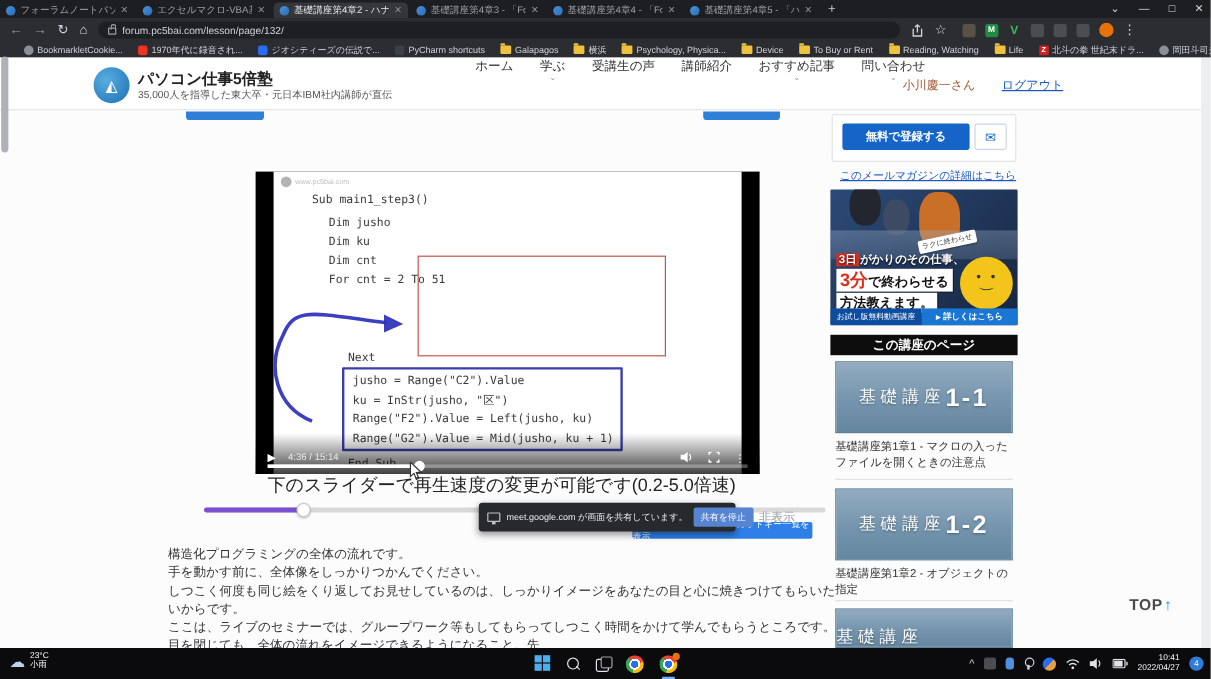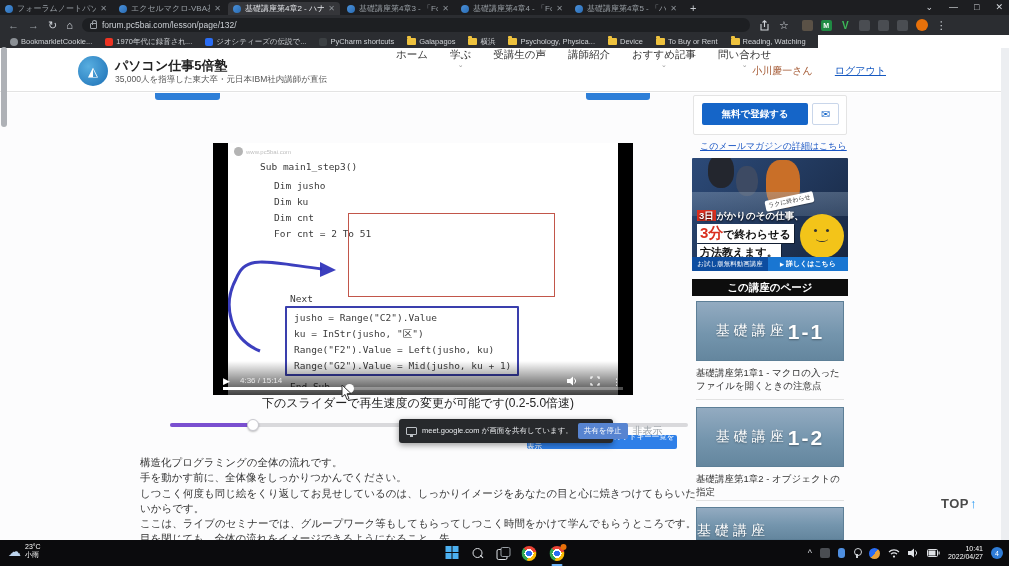--- a/index.html
+++ b/index.html
@@ -21,21 +21,21 @@
 .urlbar{height:14px;flex:0 0 668px;background:#1d1f22;border-radius:7px;display:flex;align-items:center;padding:0 8px;gap:5px}
 .urlbar .lock{width:7px;height:6px;border:1px solid #9aa0a6;border-radius:1px;position:relative;margin-top:2px}
 .urlbar .lock::before{content:'';position:absolute;left:1px;top:-4px;width:3px;height:4px;border:1px solid #9aa0a6;border-bottom:none;border-radius:3px 3px 0 0}
 .urlbar .url{color:#cdd1d6;font-size:8.5px}
 .exticons{display:flex;align-items:center;gap:8px;margin-left:4px}
 .sq{width:11px;height:11px;border-radius:2px;display:flex;align-items:center;justify-content:center;font-size:7px;font-weight:bold;color:#ddd;background:#4a4d52}
 .sq.m{background:#1f8a43;color:#fff}
 .sq.v{background:transparent;color:#3dba58;font-size:10px}
 .sq.img{background:#5a5146}
 .avatar{width:12px;height:12px;border-radius:50%;background:#e8710a}
-.bmbar{position:absolute;left:0;top:35px;width:818px;height:13px;background:#2b2d31;display:flex;align-items:center;padding:0 10px;gap:13px;font-size:7.5px;color:#cfd2d6;white-space:nowrap;overflow:hidden}
+.bmbar{position:absolute;left:0;top:35px;width:1009px;height:13px;background:#2b2d31;display:flex;align-items:center;padding:0 20px;gap:13px;font-size:7.5px;color:#cfd2d6;white-space:nowrap;overflow:hidden}
 .bm{display:flex;align-items:center;gap:3px}
 .bmi{width:8px;height:8px;border-radius:50%;background:#8b9095;flex:0 0 auto}
 .bmi.yt{border-radius:2px;background:#e32;position:relative}
 .bmi.ht{border-radius:2px;background:#2a6df5}
 .bmi.ap{border-radius:2px;background:#3c4043}
 .bmi.z{border-radius:1px;background:#c22;display:flex;align-items:center;justify-content:center;color:#fff;font-size:6px;font-weight:bold}
 .fold{width:9px;height:7px;background:#eec23e;border-radius:1px;position:relative;flex:0 0 auto}
 .fold::before{content:'';position:absolute;top:-2px;left:0;width:4px;height:2px;background:#eec23e;border-radius:1px 1px 0 0}
 
 
@@ -65,21 +65,21 @@
 .bluebox{position:absolute;left:57px;top:163px;width:234px;height:70px;border:2px solid #3a3fad;border-radius:1px}
 .vbar{position:absolute;left:0;bottom:0;width:100%;height:34px;background:linear-gradient(transparent,rgba(0,0,0,.75))}
 .vplay{position:absolute;left:10px;bottom:9px;color:#fff;font-size:9px}
 .vtime{position:absolute;left:27px;bottom:10px;color:#e8e8e8;font-size:8px}
 .vicon{position:absolute;bottom:9px}
 .vprog{position:absolute;left:10px;right:10px;bottom:5px;height:3px;background:rgba(255,255,255,.3)}
 .vfill{position:absolute;left:0;top:0;height:3px;background:#fff}
 .vdot{position:absolute;top:-3px;width:9px;height:9px;border-radius:50%;background:#fff;transform:translateX(-4px)}
 
 
-.vnote{position:absolute;left:140px;top:302px;width:556px;text-align:center;font-size:12px;color:#222}
+.vnote{position:absolute;left:140px;top:302px;width:556px;text-align:center;font-size:15px;color:#222}
 .strack{position:absolute;left:170px;top:330px;width:518px;height:4px;background:#d9d9dc;border-radius:2px}
 .sfill{position:absolute;left:0;top:0;height:4px;background:#7a4fd0;border-radius:2px}
 .shandle{position:absolute;top:-4px;width:12px;height:12px;border-radius:50%;background:#fff;border:1px solid #c9c9cf;box-shadow:0 1px 2px rgba(0,0,0,.25);transform:translateX(-6px)}
 .scutbtn{position:absolute;left:527px;top:342px;width:150px;height:14px;background:#2e7fe8;border-radius:2px;color:#fff;font-size:7.5px;display:flex;align-items:center;justify-content:center}
 .para{position:absolute;left:140px;top:362px;width:560px;font-size:10.5px;line-height:15.3px;color:#333}
 .topbtn{position:absolute;left:941px;top:403px;display:flex;align-items:center;font-weight:800}
 .topbtn .t{font-size:13px;color:#4a4a4a;letter-spacing:.5px}
 .topbtn .a{font-size:13px;color:#2196f3;margin-left:1px}
 
 

